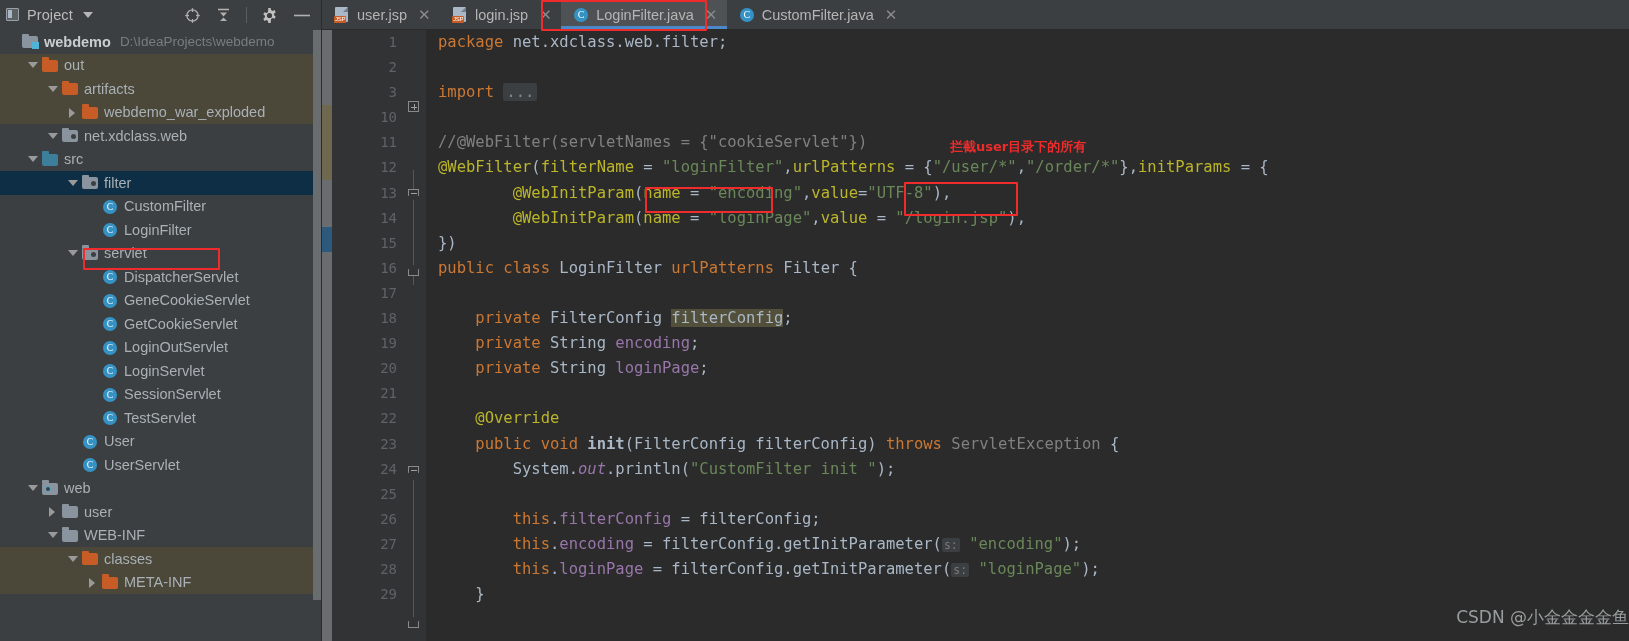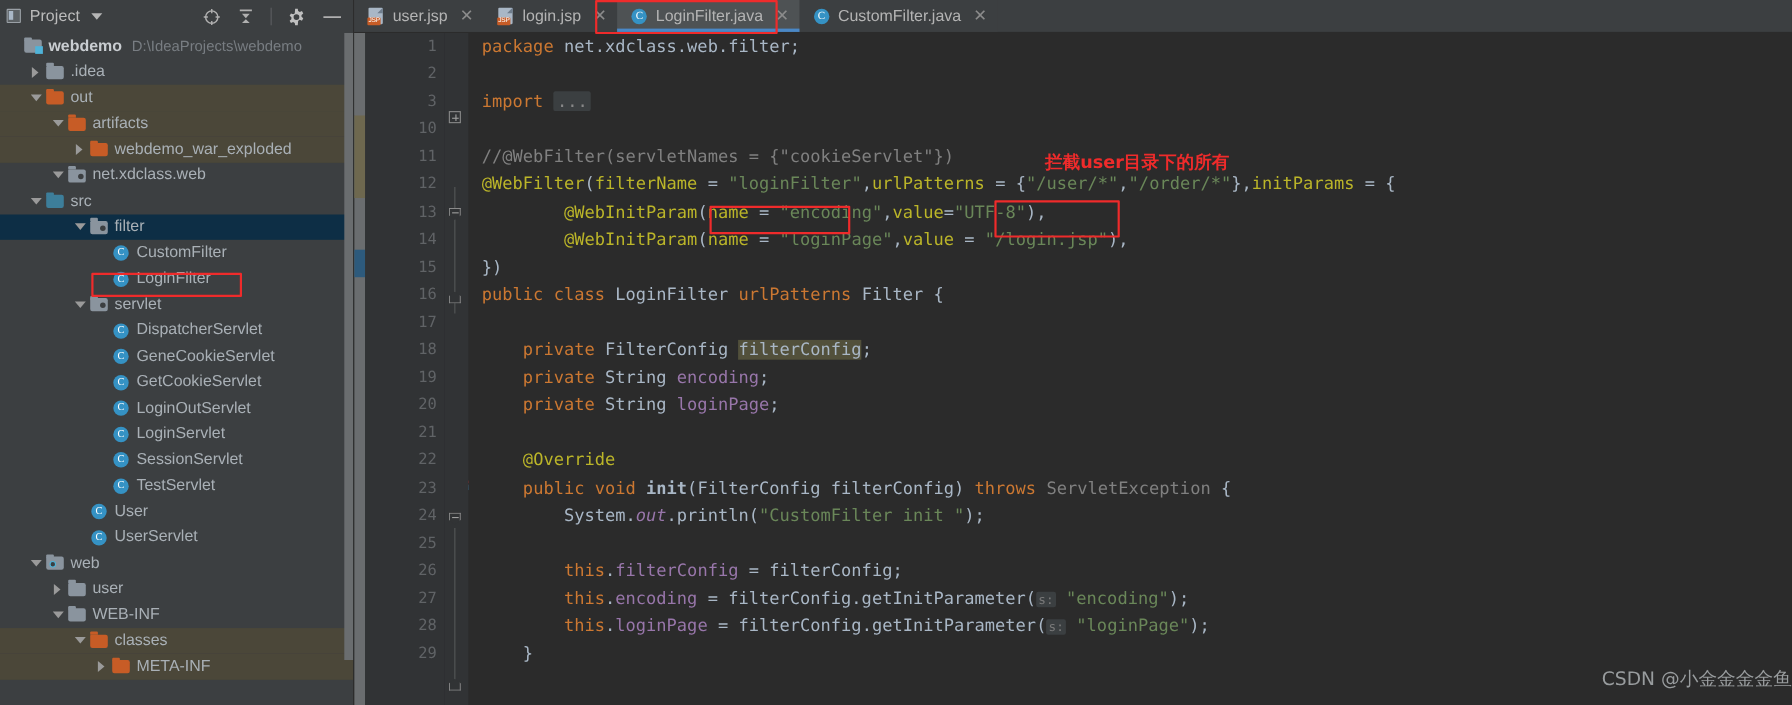--- a/index.html
+++ b/index.html
@@ -277,21 +277,21 @@
   }
   .ident-hl { background: #52503b; }
   .dots {
     background: #3b3f41; color: #888; padding: 0 3px; border-radius: 2px;
   }
   .ital { font-style: italic; }
 
   .anno-text {
     position: absolute;
     color: #ef2b2b;
-    font-size: 16px;
+    font-size: 13px;
     font-weight: bold;
     font-family: "DejaVu Sans", sans-serif;
     white-space: nowrap;
   }
   #watermark {
     position: absolute;
     right: 0; bottom: 12px;
     color: #a8acae; font-size: 17px;
     font-family: "DejaVu Sans", sans-serif;
     opacity: .88;
@@ -350,28 +350,20 @@
         <div class="trow">
           <span style="display:inline-block;width:6px;flex:0 0 6px;"></span>
           <span class="arrow"></span>
           <span class="ticon">
             <span class="fold gray"></span>
             <span style="position:absolute;right:0;bottom:0;width:7px;height:7px;background:#4fb3d9;"></span>
           </span>
           <span class="tlabel bold">webdemo</span>
           <span class="tpath">D:\IdeaProjects\webdemo</span>
         </div>
-        <div class="trow">
-          <span style="display:inline-block;width:26px;flex:0 0 26px;"></span>
-          <span class="arrow right"></span>
-          <span class="ticon">
-            <span class="fold gray"></span>
-          </span>
-          <span class="tlabel">.idea</span>
-        </div>
         <div class="trow alt">
           <span style="display:inline-block;width:26px;flex:0 0 26px;"></span>
           <span class="arrow down"></span>
           <span class="ticon">
             <span class="fold orange"></span>
           </span>
           <span class="tlabel">out</span>
         </div>
         <div class="trow alt">
           <span style="display:inline-block;width:46px;flex:0 0 46px;"></span>

